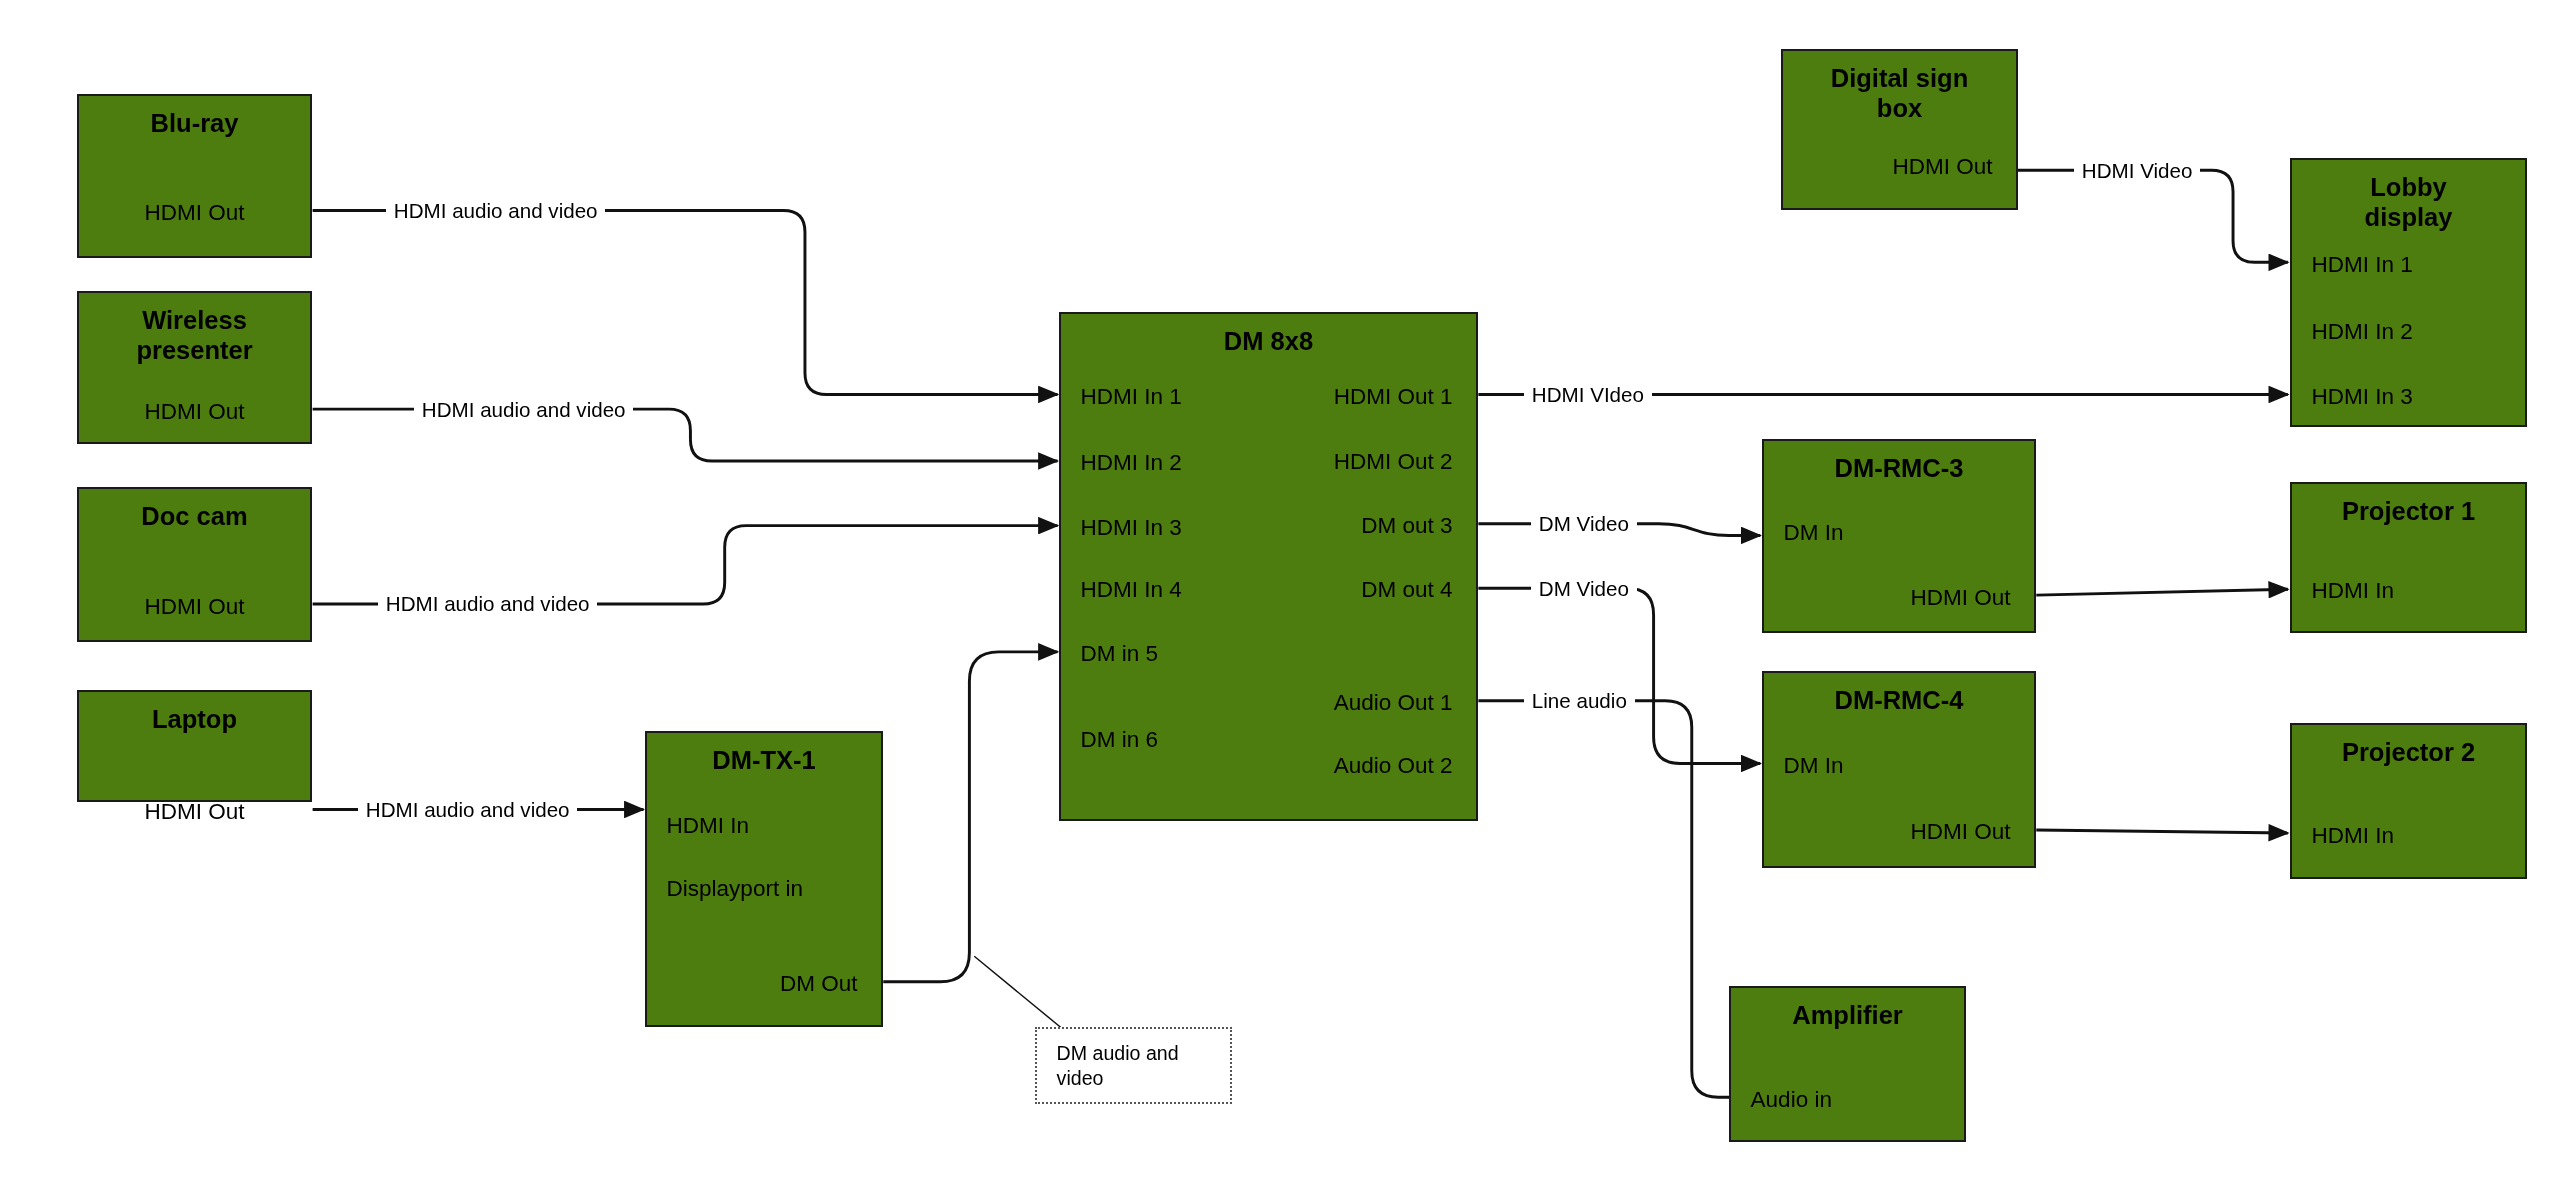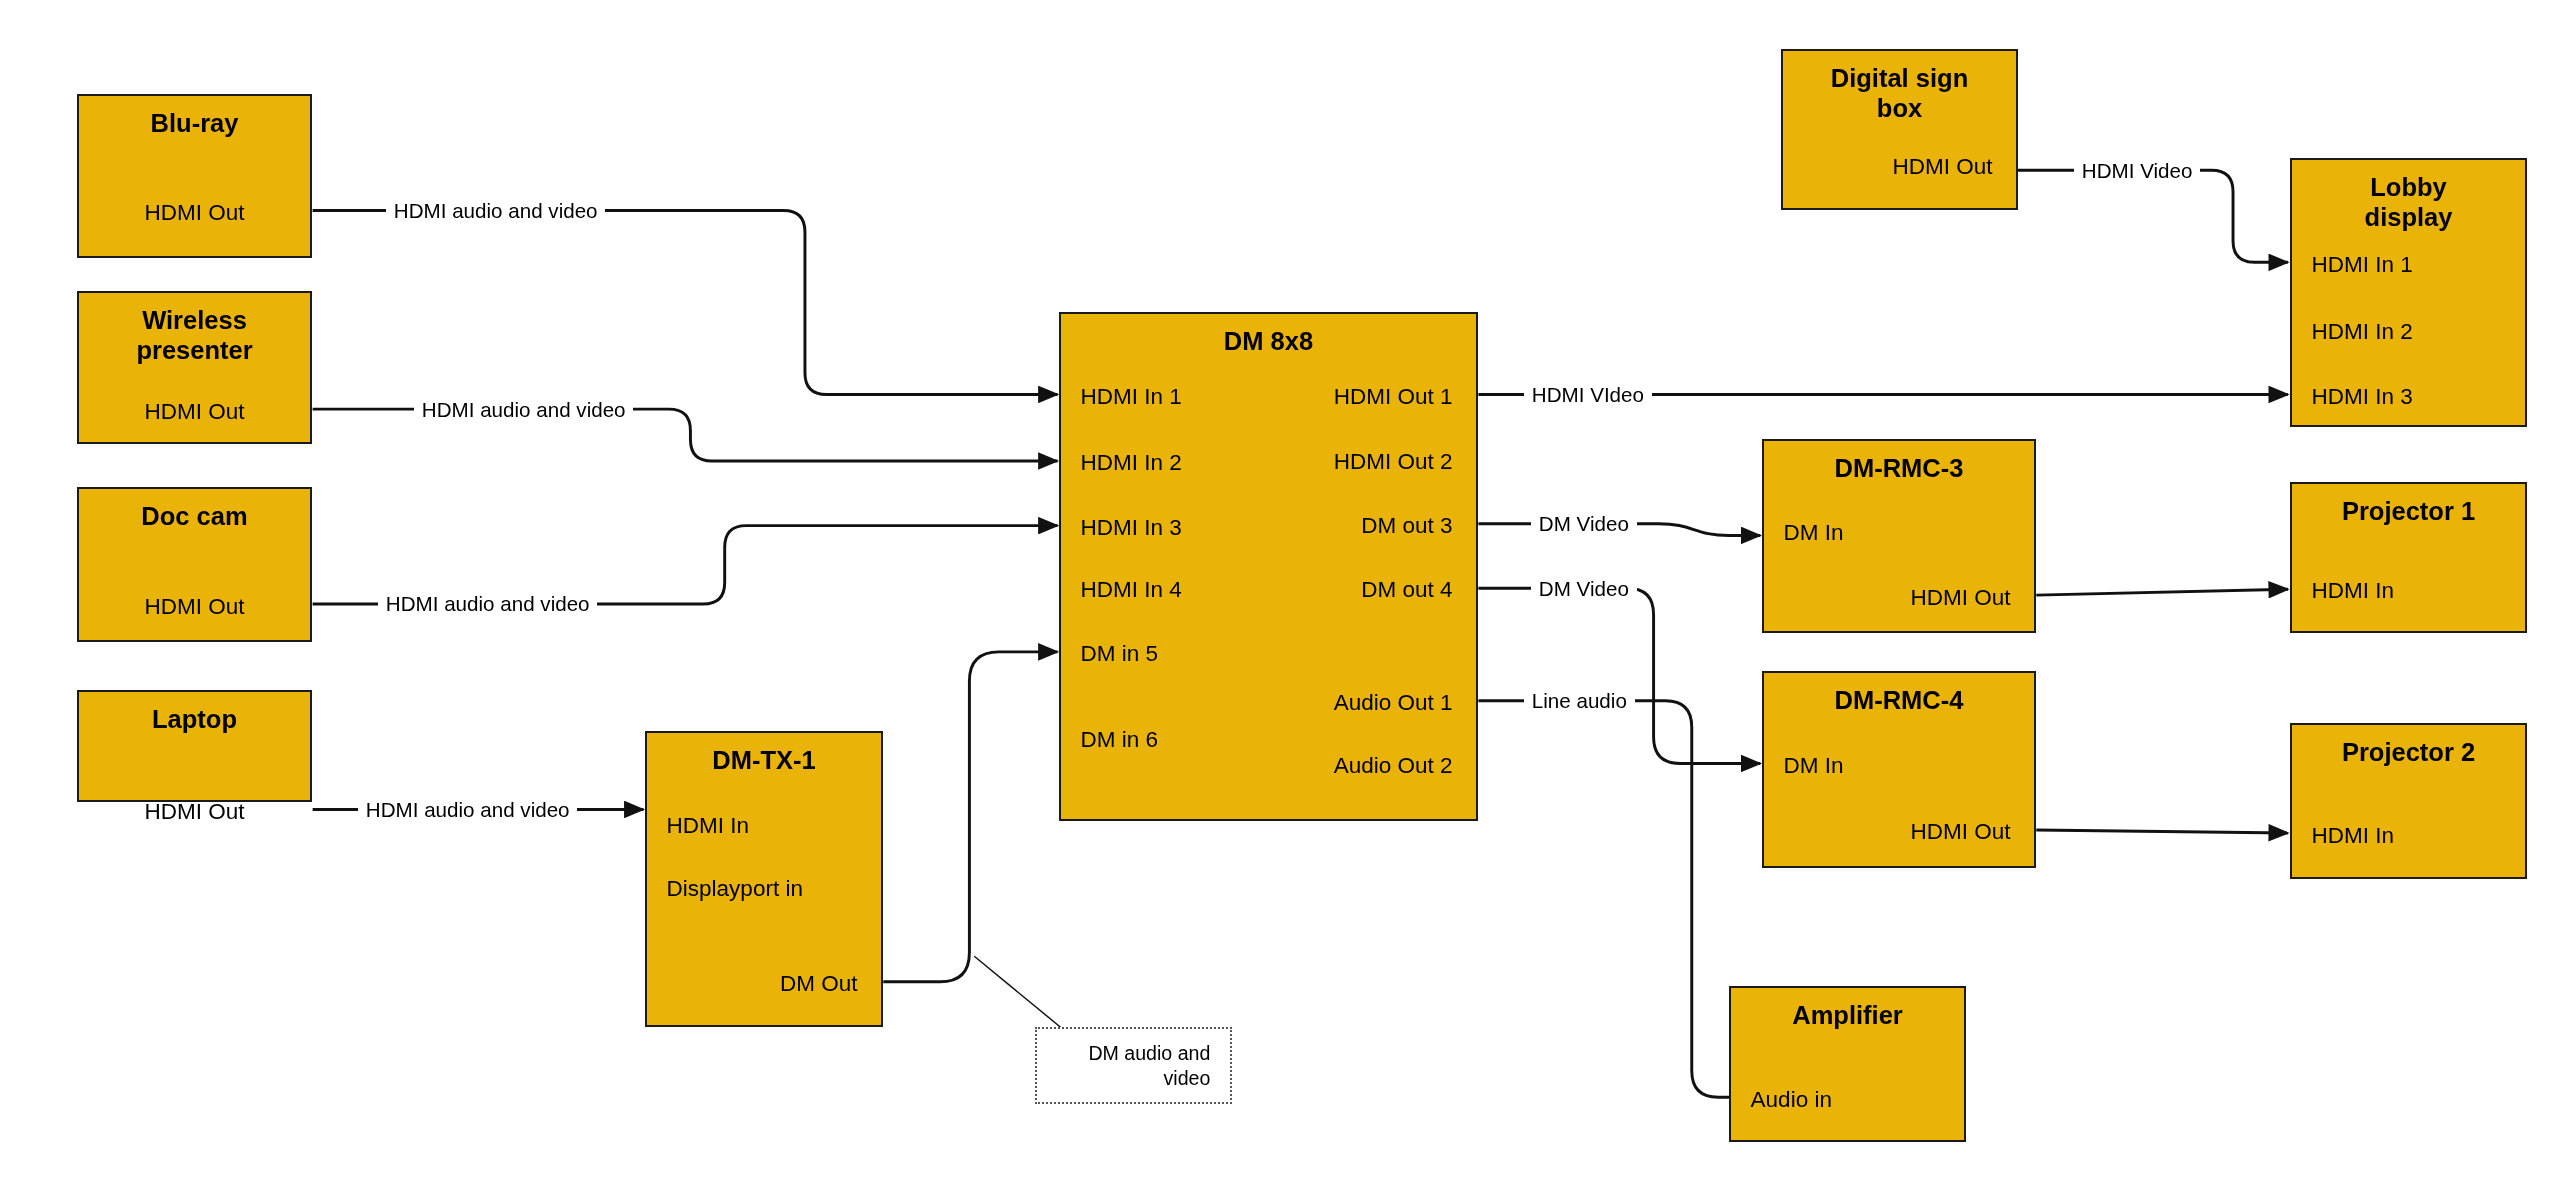--- a/index.html
+++ b/index.html
@@ -17,21 +17,21 @@
   #conn-svg {
     position: absolute;
     left: 0; top: 0;
     width: 2576px;
     height: 1201px;
   }
 
   .device-box {
     position: absolute;
     border: 2.9px solid #1a1a1a;
-    background: #eab308;
+    background: #4d7c0f;
   }
 
   .box-title {
     position: absolute;
     top: 11.7px; left: 0; right: 0;
     text-align: center;
     font-weight: bold;
     font-size: 25.5px;
     line-height: 1.18;
     white-space: pre-line;
@@ -59,21 +59,21 @@
 
   #note-box {
     position: absolute;
     left: 1035px; top: 1027px;
     width: 197px; height: 77px;
     border: 2px dotted #555;
     background: #ffffff;
     display: flex;
     align-items: center;
     justify-content: center;
-    text-align: right;
+    text-align: left;
     font-size: 19.6px;
     line-height: 1.25;
     padding: 3.9px 19.6px;
   }
 </style>
 </head>
 <body>
 
 <div id="stage">
 

